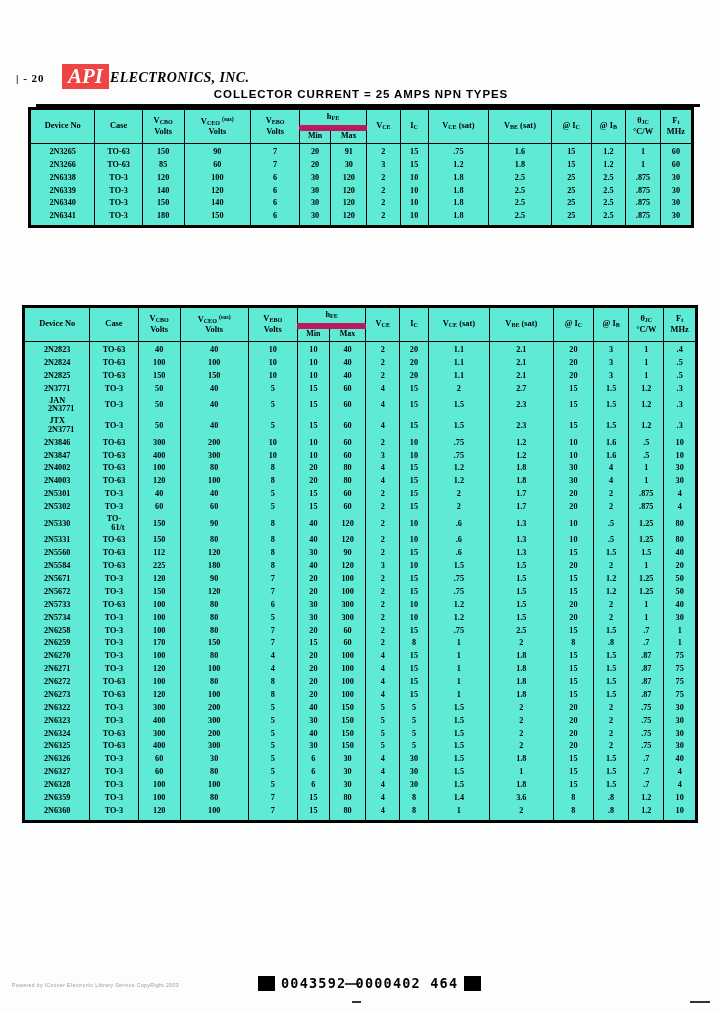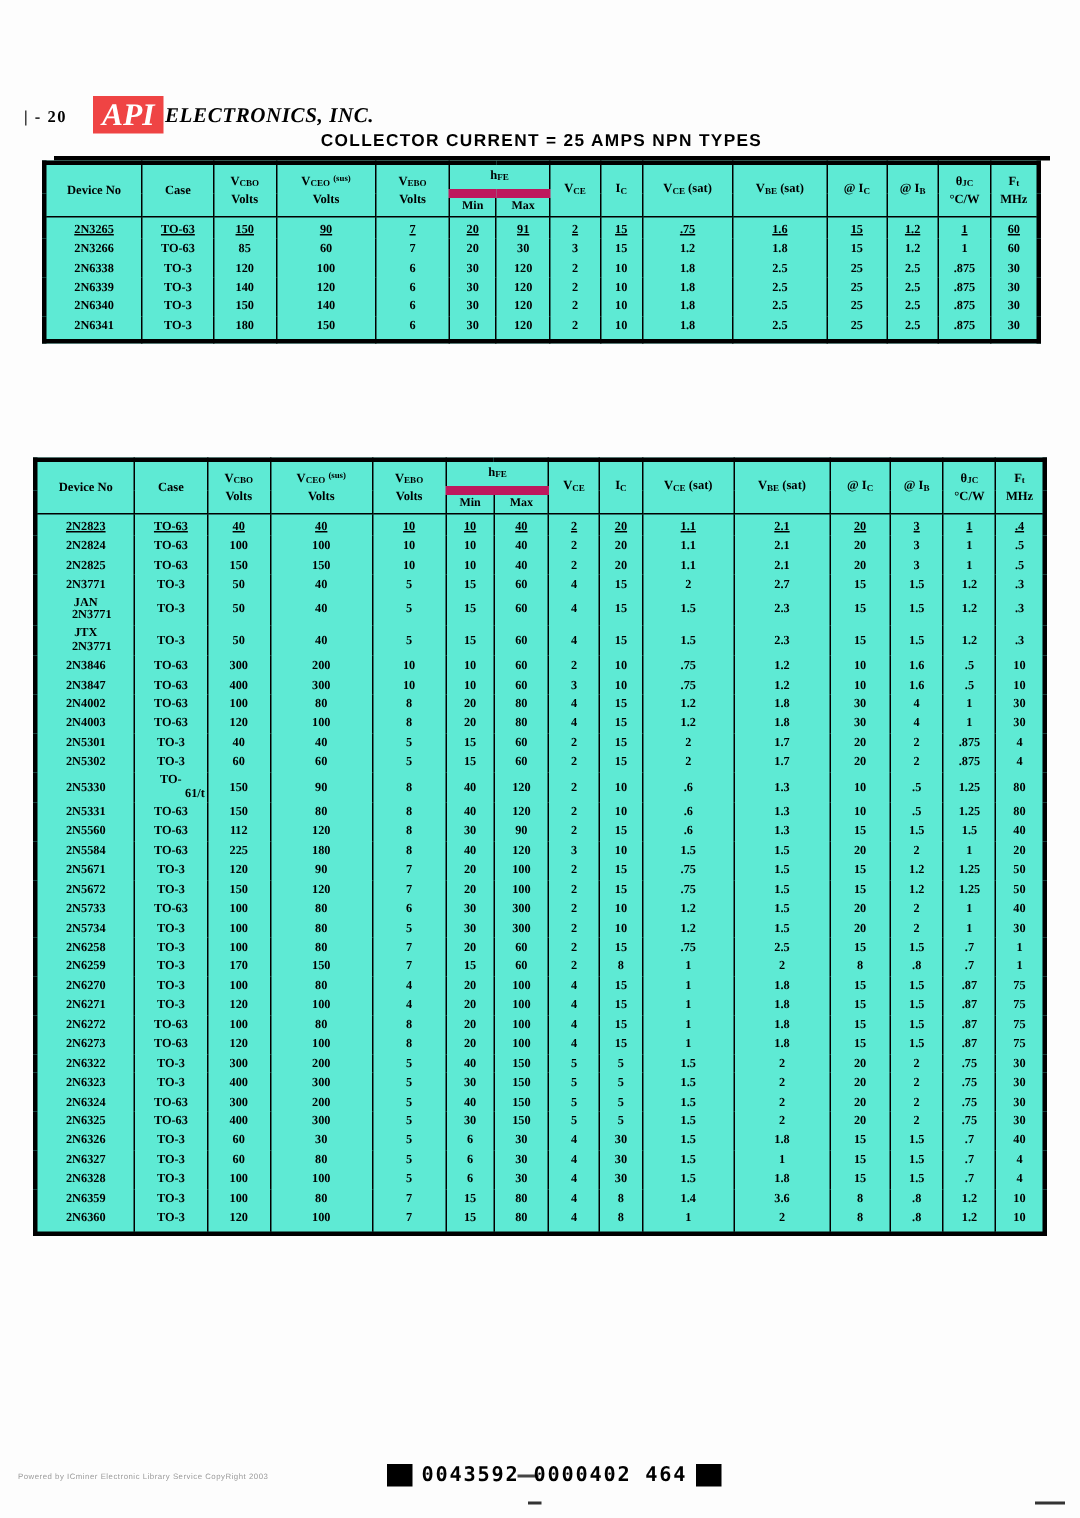--- a/index.html
+++ b/index.html
@@ -87,21 +87,21 @@
     font-size:8px;
     padding:1px 0 2px 0;
   }
   table.dt tbody td{
     font-size:8.2px;
     font-weight:bold;
     line-height:1.0;
     padding:1.45px 1px;
     height:10px;
   }
-  table.dt tbody tr:first-child td{ padding-top:3px;text-decoration:underline; }
+  table.dt tbody tr:first-child td{ padding-top:3px; }
   table.dt tbody tr:last-child td{ padding-bottom:4px; }
 
   sub{ font-size:.72em; vertical-align:-.22em; }
   sup{ font-size:.7em; vertical-align:.45em; }
   .hfe-span{ font-size:8.4px; }
   .two-line{ display:block; line-height:1.08; }
 
   
   
   .footer{
@@ -548,21 +548,21 @@
             <td>1.7</td>
             <td>20</td>
             <td>2</td>
             <td>.875</td>
             <td>4</td>
           </tr>
           <tr>
             <td>2N5330</td>
             <td>
               <span class="two-line">TO-</span>
-              <span class="two-line" style="text-indent: 8px; text-align: right;">61/t</span>
+              <span class="two-line" style="text-indent: 8px;">61/t</span>
             </td>
             <td>150</td>
             <td>90</td>
             <td>8</td>
             <td>40</td>
             <td>120</td>
             <td>2</td>
             <td>10</td>
             <td>.6</td>
             <td>1.3</td>

